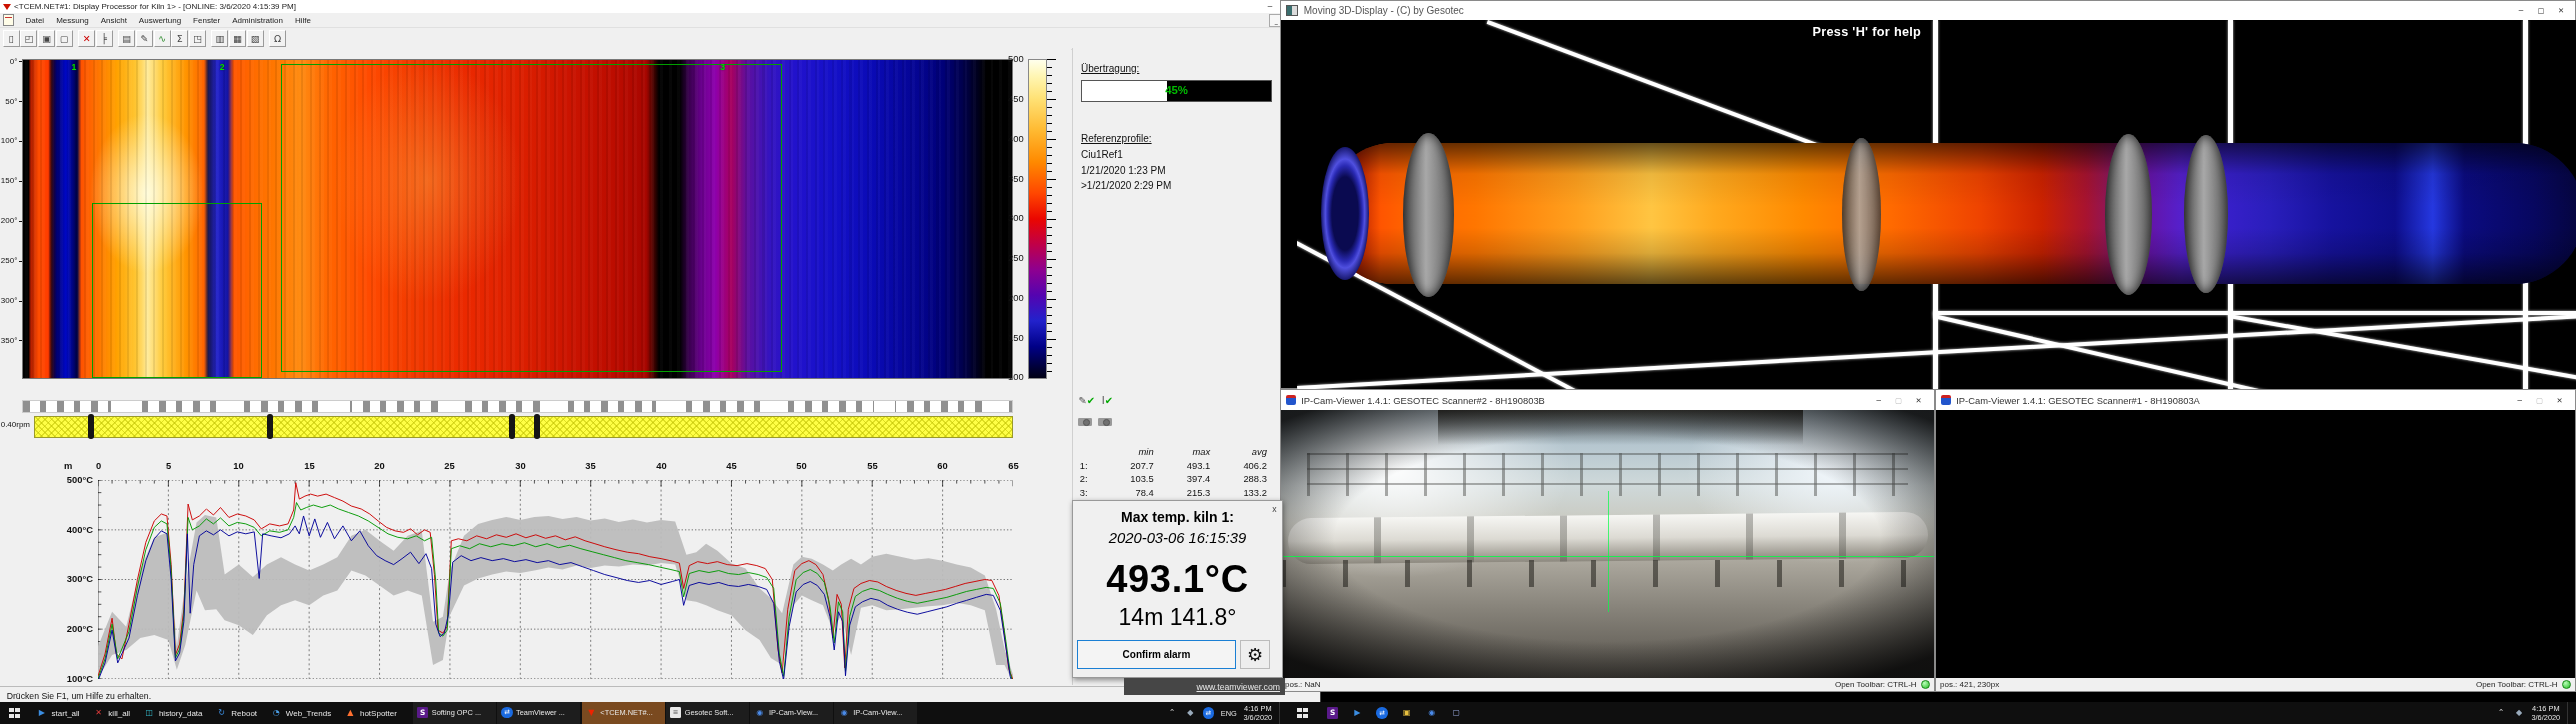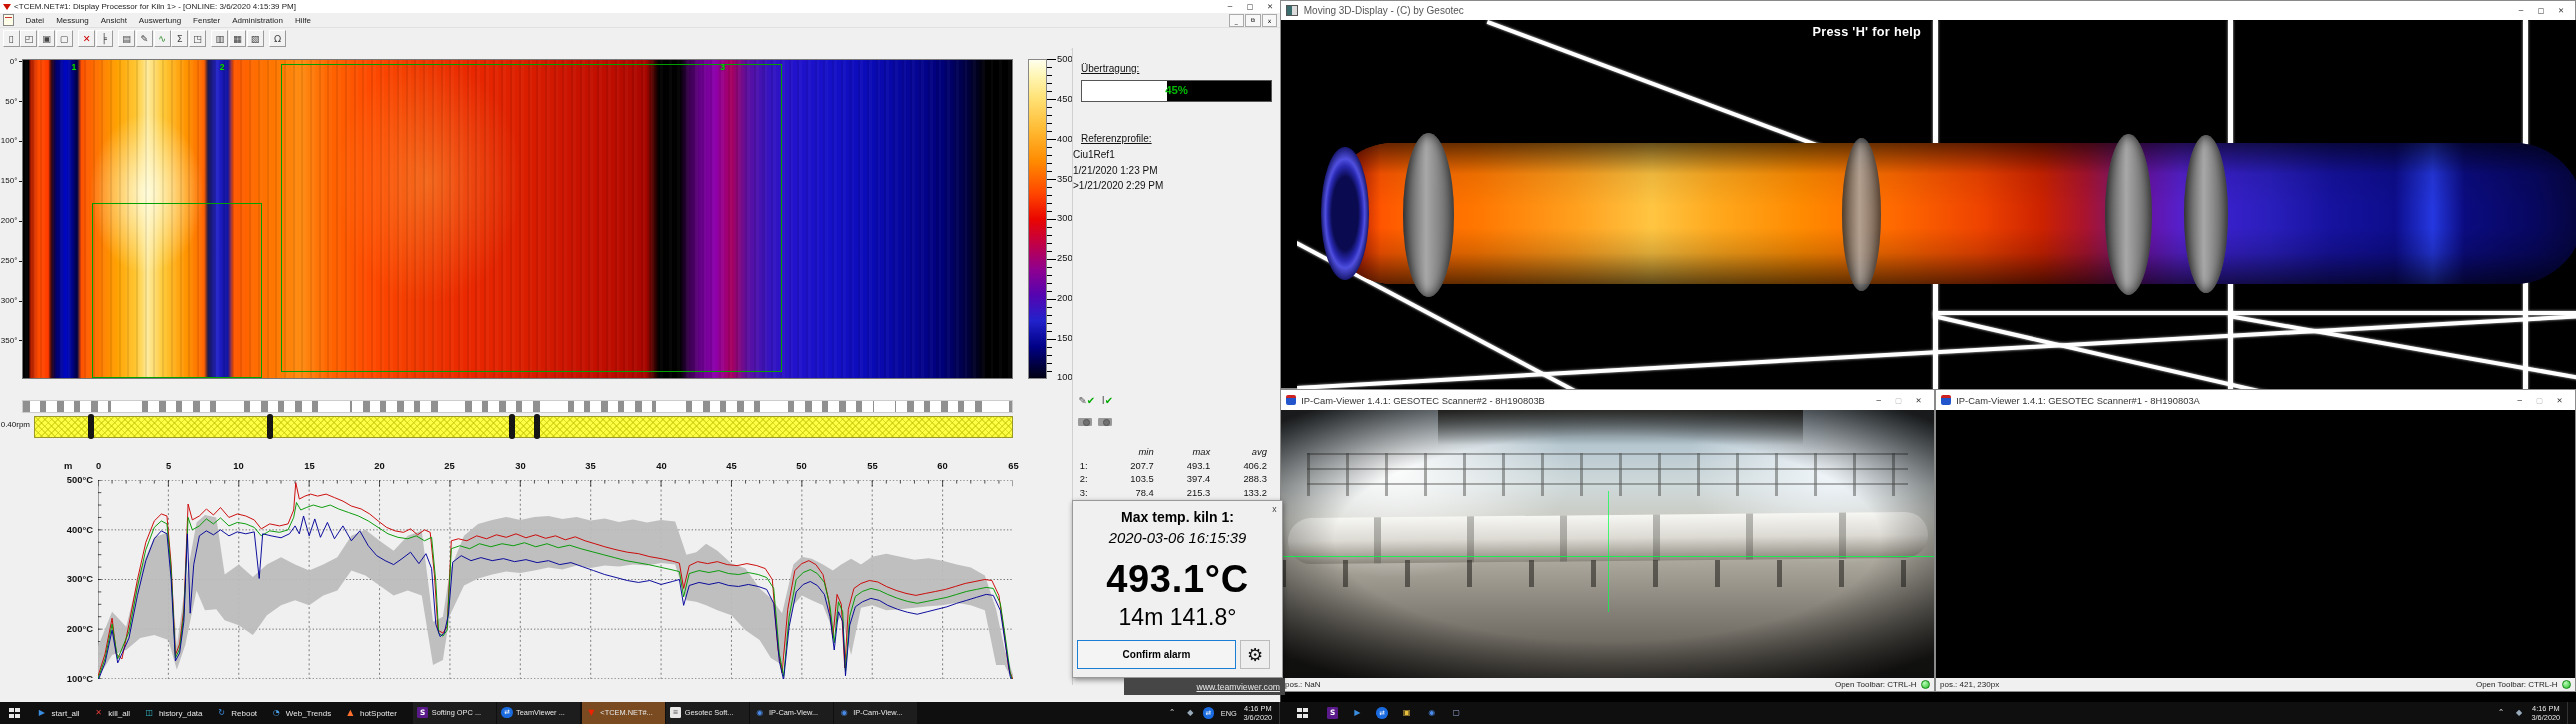--- a/index.html
+++ b/index.html
@@ -1,21 +1,21 @@
 <!DOCTYPE html>
 <html style="font-size:10.7px"><head>
 <meta charset="utf-8">
 <style>
   html,body{margin:0;padding:0;background:#000;}
   .screen{position:relative;width:2576px;height:725px;background:#000;overflow:hidden;
           font-family:"Liberation Sans",sans-serif;color:#000;}
   .abs{position:absolute;}
 
   
-  #tcem{left:0;top:0;width:1280px;height:702px;background:#f0f0f0;border-right:0.7px solid #444;}
+  #tcem{left:0;top:0;width:1280px;height:702px;background:#f0f0f0;border-right:0.7px solid #444;padding-left:40px;}
   .t-titlebar{left:0;top:0;width:100%;height:13.4px;background:#ffffff;display:flex;align-items:center;
               font-size:8px;color:#1a1a1a;border-bottom:0.7px solid #e3e3e3;}
   .funnel{width:0;height:0;border-left:4px solid transparent;border-right:4px solid transparent;
           border-top:6px solid #cc1100;margin:0 3.4px 0 2.7px;}
   .winbtns{margin-left:auto;display:flex;}
   .winbtn{width:20px;height:12px;display:flex;align-items:center;justify-content:center;
           font-size:7.4px;color:#333;font-family:"DejaVu Sans",sans-serif;}
   .t-menubar{left:0;top:13.4px;width:100%;height:14px;background:#f0f0f0;display:flex;align-items:center;
              font-size:8px;border-bottom:0.7px solid #e0e0e0;}
   .doc-ico{width:9.4px;height:10px;background:#fffde8;border:0.7px solid #888;margin:0 5.4px 0 2.7px;position:relative;}
@@ -57,21 +57,21 @@
 
   
   .cbar{left:1028px;top:10.7px;width:17.4px;height:318px;border:0.7px solid #888;
     background:linear-gradient(180deg,#ffffec 0%,#fff6b4 5%,#ffe276 12%,#ffba32 22%,#ff8a00 32%,
       #ff4600 42%,#ea0600 50%,#c00048 58%,#8e0090 66%,#5404b0 74%,#2222cc 82%,#000088 90%,
       #000034 97%,#000014 100%);}
   .cbar-ticks{left:1047px;top:10.7px;width:5.4px;height:318px;
     background:repeating-linear-gradient(180deg,#000 0 1.1px,transparent 1.1px 8px);}
   .cbar-ticks2{left:1047px;top:10.7px;width:8.7px;height:318px;
     background:repeating-linear-gradient(180deg,#000 0 1.2px,transparent 1.2px 40px);}
-  .cbar-label{position:absolute;left:1057px;font-size:9.4px;color:#111;}
+  .cbar-label{position:absolute;left:1008px;font-size:9.4px;color:#111;}
 
   
   .barcode{left:22px;top:352px;width:989px;height:10.7px;background:#fff;border:0.7px solid #ccc;
     background-image:
       repeating-linear-gradient(90deg, transparent 0 88px, #ffffff 88px 109px),
       repeating-linear-gradient(90deg, #909090 0 7.4px, #ffffff 7.4px 17px, #909090 17px 23px, #ffffff 23px 34px);}
   .rpm-label{left:0.7px;top:372px;font-size:8px;color:#111;white-space:nowrap;}
   .rpm-bar{left:34px;top:368px;width:977px;height:20px;background:#ffff45;border:0.7px solid #9a9a2a;
     background-image:
       repeating-linear-gradient(45deg, rgba(190,190,0,.5) 0 1.3px, transparent 1.3px 4.7px),
@@ -82,21 +82,21 @@
   .m-unit{left:64px;top:412px;font-size:9.4px;font-weight:bold;color:#111;}
   .x-num{position:absolute;top:412px;width:23px;text-align:center;font-size:9.4px;font-weight:bold;color:#111;}
   .y-label{position:absolute;left:39px;width:54px;text-align:right;font-size:9.4px;font-weight:bold;color:#111;}
   #profile-chart{left:98px;top:432px;width:915px;height:199px;}
   .statusbar{left:0;top:686px;width:1280px;height:17px;background:#f0f0f0;border-top:0.7px solid #bbb;
              font-size:8.7px;display:flex;align-items:center;padding-left:6.7px;color:#111;}
 
   
   .r-panel{left:1072px;top:48px;width:208px;height:637px;background:#f0f0f0;border-left:1.3px groove #d0d0d0;}
   .r-label{position:absolute;left:8px;font-size:10px;text-decoration:underline;color:#111;}
-  .r-text{position:absolute;left:0;font-size:10px;color:#111;}
+  .r-text{position:absolute;left:8px;font-size:10px;color:#111;}
   .progress{position:absolute;left:8px;top:32px;width:189px;height:20px;background:#000;border:0.7px solid #555;}
   .progress-fill{position:absolute;left:0;top:0;bottom:0;background:#fff;}
   .progress-pct{position:absolute;top:2.7px;font-size:11.4px;font-weight:bold;color:#00bb00;}
   .mini-icons{position:absolute;left:5.4px;display:flex;gap:6.7px;font-family:"DejaVu Sans",sans-serif;}
   .mini-ic{font-size:10px;color:#555;}
   .mini-ic .chk{color:#00aa00;font-weight:bold;}
   .cam-ic{width:13.4px;height:8px;background:#9a9a9a;border-radius:1.3px;position:relative;}
   .cam-ic::after{content:"";position:absolute;left:4.7px;top:1.3px;width:4.7px;height:4.7px;border-radius:50%;background:#707070;border:0.7px solid #555;}
   .stats{position:absolute;left:6.7px;top:397px;width:195px;font-size:9.4px;color:#111;}
   .stats table{border-collapse:collapse;width:96%;}
@@ -437,20 +437,23 @@
       <div class="alarm-title">Max temp. kiln 1:</div>
       <div class="alarm-time">2020-03-06 16:15:39</div>
       <div class="alarm-value">493.1°C</div>
       <div class="alarm-pos">14m  141.8°</div>
       <div class="alarm-row">
         <div class="alarm-btn">Confirm alarm</div>
         <div class="alarm-gear">⚙</div>
       </div>
     </div>
 
+    <div class="abs statusbar">
+      <span>Drücken Sie F1, um Hilfe zu erhalten.</span>
+    </div>
     <div class="abs tv-bar">
       <span class="tv-link">www.teamviewer.com</span>
     </div>
   </div>
 
   <div class="abs" id="win3d">
     <div class="abs w3d-title">
       <span class="w3d-ico"></span>
       <span>Moving 3D-Display - (C) by Gesotec</span>
       <span class="winbtns" style="margin-right:4px;">

